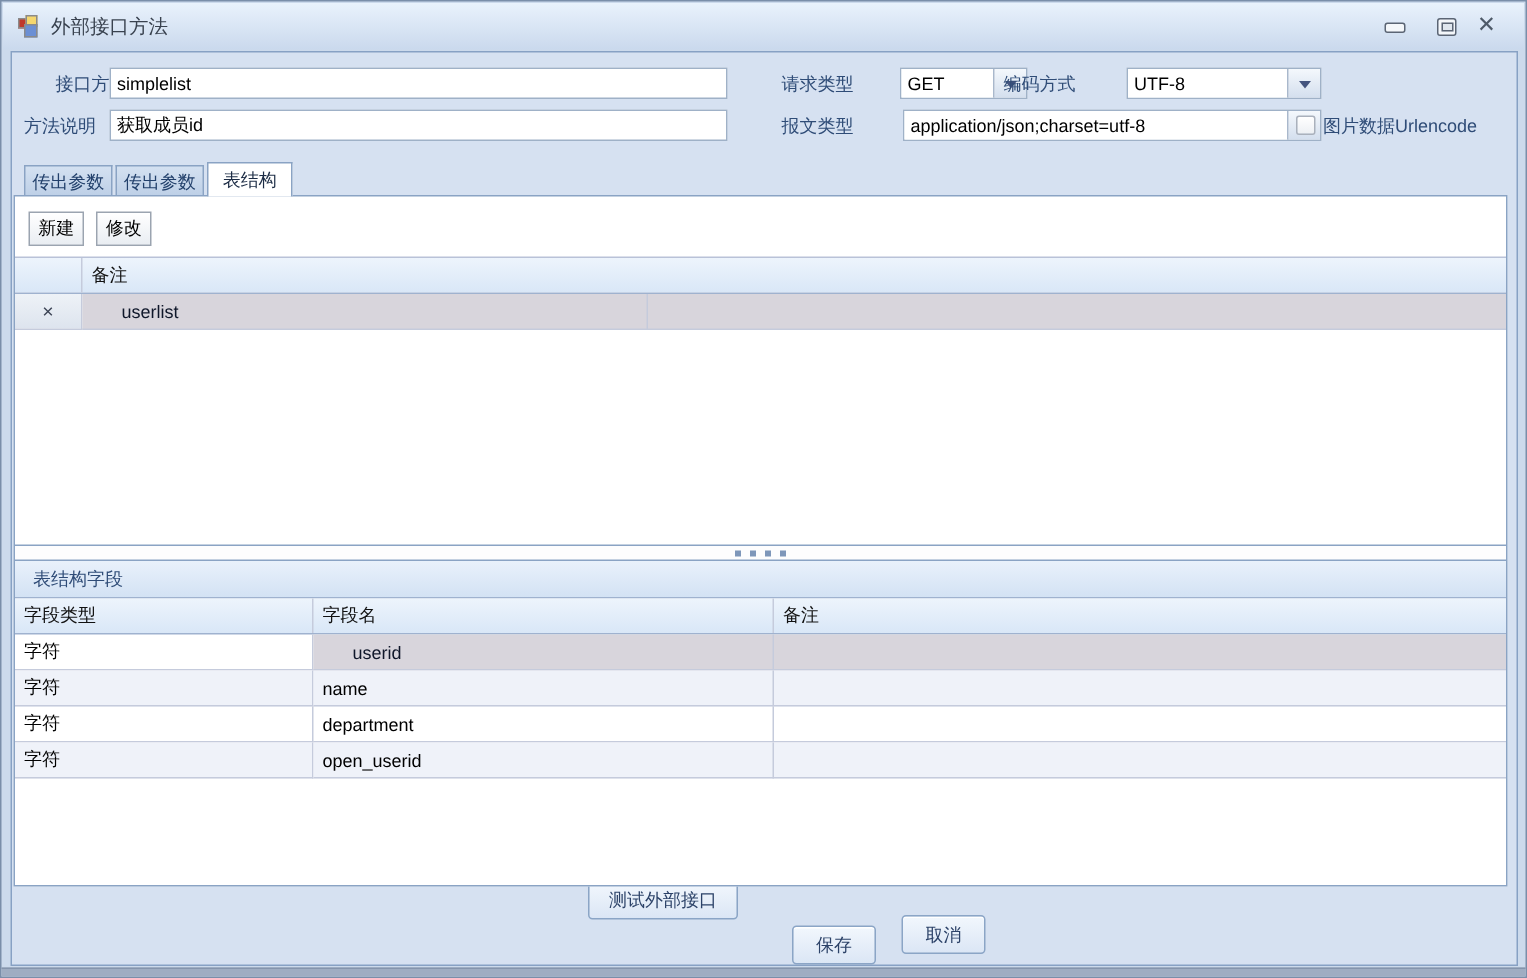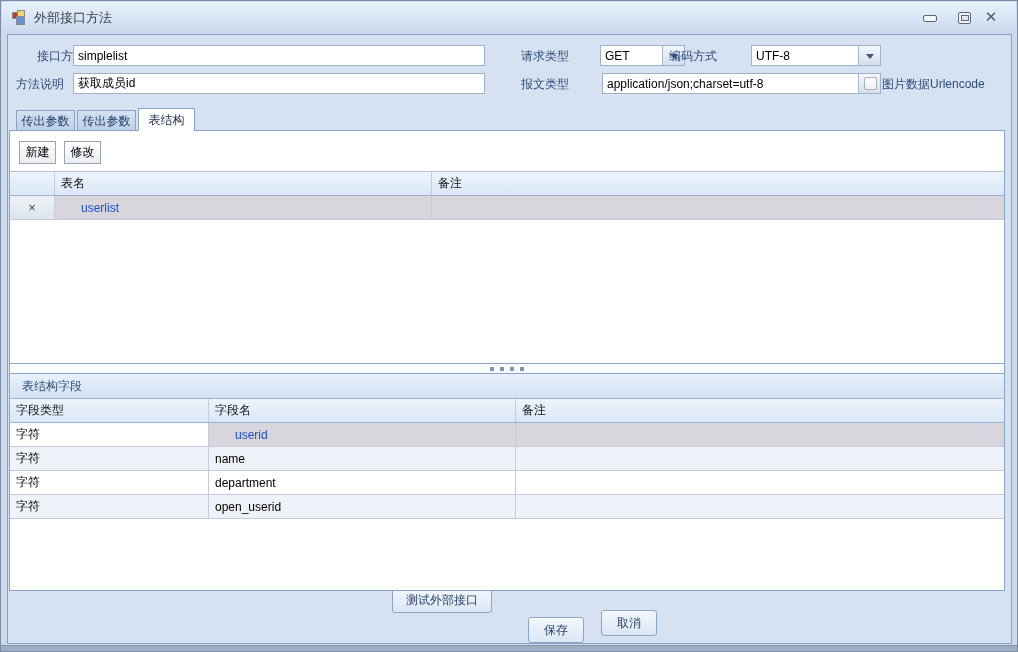--- a/index.html
+++ b/index.html
@@ -68,21 +68,21 @@
     background:linear-gradient(#edf4fc,#d9e7f7); border-top:1px solid #b9c2d8;
     border-bottom:1px solid #9fb2cf; }
   .grid-row { position:absolute; display:flex; }
   .gcell { border-right:1px solid #c5cbdc; padding:0 6px; overflow:hidden;
     white-space:nowrap; display:flex; align-items:center; }
   .grid-row .gcell { border-bottom:1px solid #c5cbdc; }
   .hcell { color:#111; }
   .selcell { justify-content:center; background:linear-gradient(#eef2f7,#dde4ee);
     color:#3d4556; font-size:13px; }
   .sel-bg { background:#d8d5dc; }
-  .sel-text { color:#1d4ed8;padding-left:26px; }
+  .sel-text { color:#0f172a;padding-left:26px; }
   .alt-bg { background:#eff2f9; }
 
   
   .splitter { position:absolute; left:0; width:100%; height:11px; background:#fdfdfe;
     border-top:1px solid #8aa3c4; border-bottom:1px solid #8aa3c4; cursor:row-resize; }
   .splitter .dots { position:absolute; left:50%; top:3px; width:34px; margin-left:-17px;
     display:flex; justify-content:space-between; }
   .splitter .dots i { width:4px; height:4px; background:#7e97ba; display:block; }
 
   .panel-header { position:absolute; background:linear-gradient(#e9f1fb,#d3e2f4);
@@ -147,21 +147,20 @@
     <div class="tab" style="left:69px; width:59px;">传出参数</div>
     <div class="tab active" style="left:130px; width:57px;">表结构</div>
 
     <div class="tabcontent">
 
       <div class="sbtn" style="left:9px; top:10px;">新建</div>
       <div class="sbtn" style="left:54px; top:10px;">修改</div>
 
       <div class="grid-header" style="left:0; top:40px; width:994px; height:25px;">
         <div class="gcell hcell" style="width:45px;"></div>
-        <div class="gcell hcell" style="width:377px;">表名</div>
         <div class="gcell hcell" style="flex:1; border-right:none;">备注</div>
       </div>
       <div class="grid-row" style="left:0; top:65px; width:994px; height:24px;">
         <div class="gcell selcell" style="width:45px;">×</div>
         <div class="gcell sel-bg sel-text" style="width:377px;">userlist</div>
         <div class="gcell sel-bg" style="flex:1; border-right:none;"></div>
       </div>
 
       <div class="splitter" style="top:232px;">
         <div class="dots">

